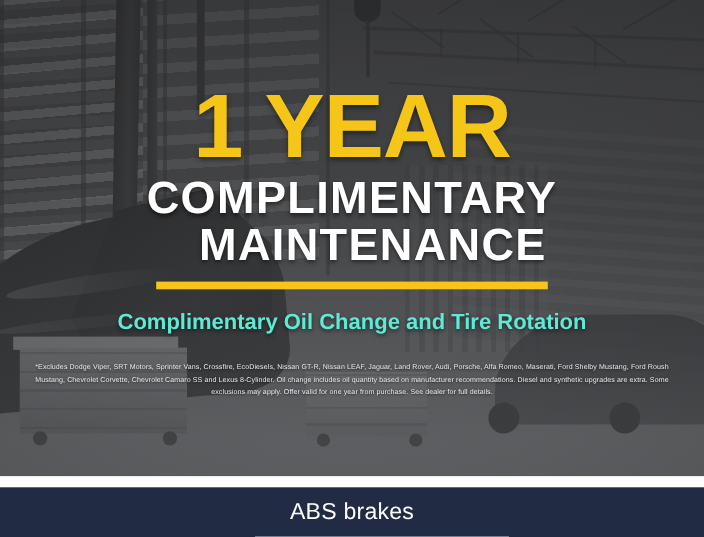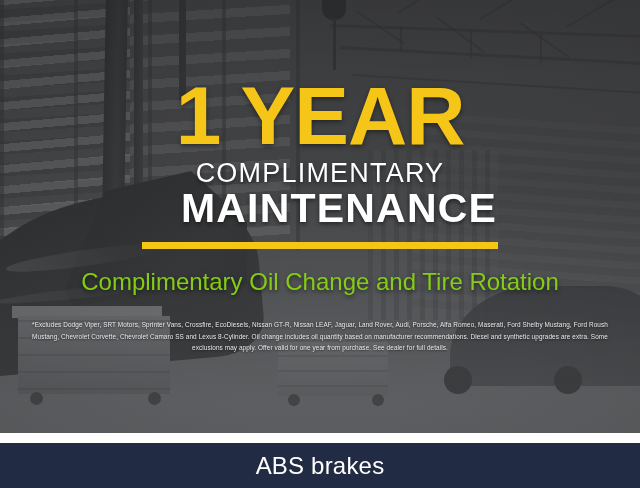--- a/index.html
+++ b/index.html
@@ -293,23 +293,23 @@
     line-height:.92;
     font-weight:bold;
     letter-spacing:-1px;
     color:#F5C518;
     text-shadow:0 2px 5px rgba(0,0,0,.45);
     white-space:nowrap;
   }
 
   .headline-sub1 {
     margin-top:7px;
-    font-size:27px;
+    font-size:41px;
     line-height:1.02;
-    font-weight:normal;
+    font-weight:bold;
     letter-spacing:1.2px;
     color:#ffffff;
     text-shadow:0 2px 4px rgba(0,0,0,.5);
     white-space:nowrap;
   }
   .headline-sub2 {
     font-size:41px;
     line-height:1.02;
     font-weight:bold;
     letter-spacing:1.2px;
@@ -320,23 +320,23 @@
   }
 
   .divider {
     margin-top:12px;
     width:356px;
     height:7px;
     background:#F5C518;
   }
 
   .offer-line {
-    font-size:24px;
-    font-weight:normal;
-    color:#84cc16;
+    font-size:20px;
+    font-weight:bold;
+    color:#5eead4;
     line-height:1.32;
     text-shadow:0 2px 4px rgba(0,0,0,.55);
     white-space:nowrap;
   }
   .offer-1 { margin-top:17px; }
 
   .disclaimer {
     margin-top:22px;
     width:620px;
     text-align:center;
@@ -361,21 +361,21 @@
     position:absolute;
     left:0; top:443px;
     width:640px; height:45px;
     background:#222B44;
     display:flex;
     align-items:center;
     justify-content:center;
   }
   .caption-text {
     color:#ffffff;
-    font-size:24px;
+    font-size:21px;
     font-weight:normal;
     letter-spacing:.2px;
   }
 </style>
 </head>
 <body>
 
 <div id="card">
 
   <div id="promo">

